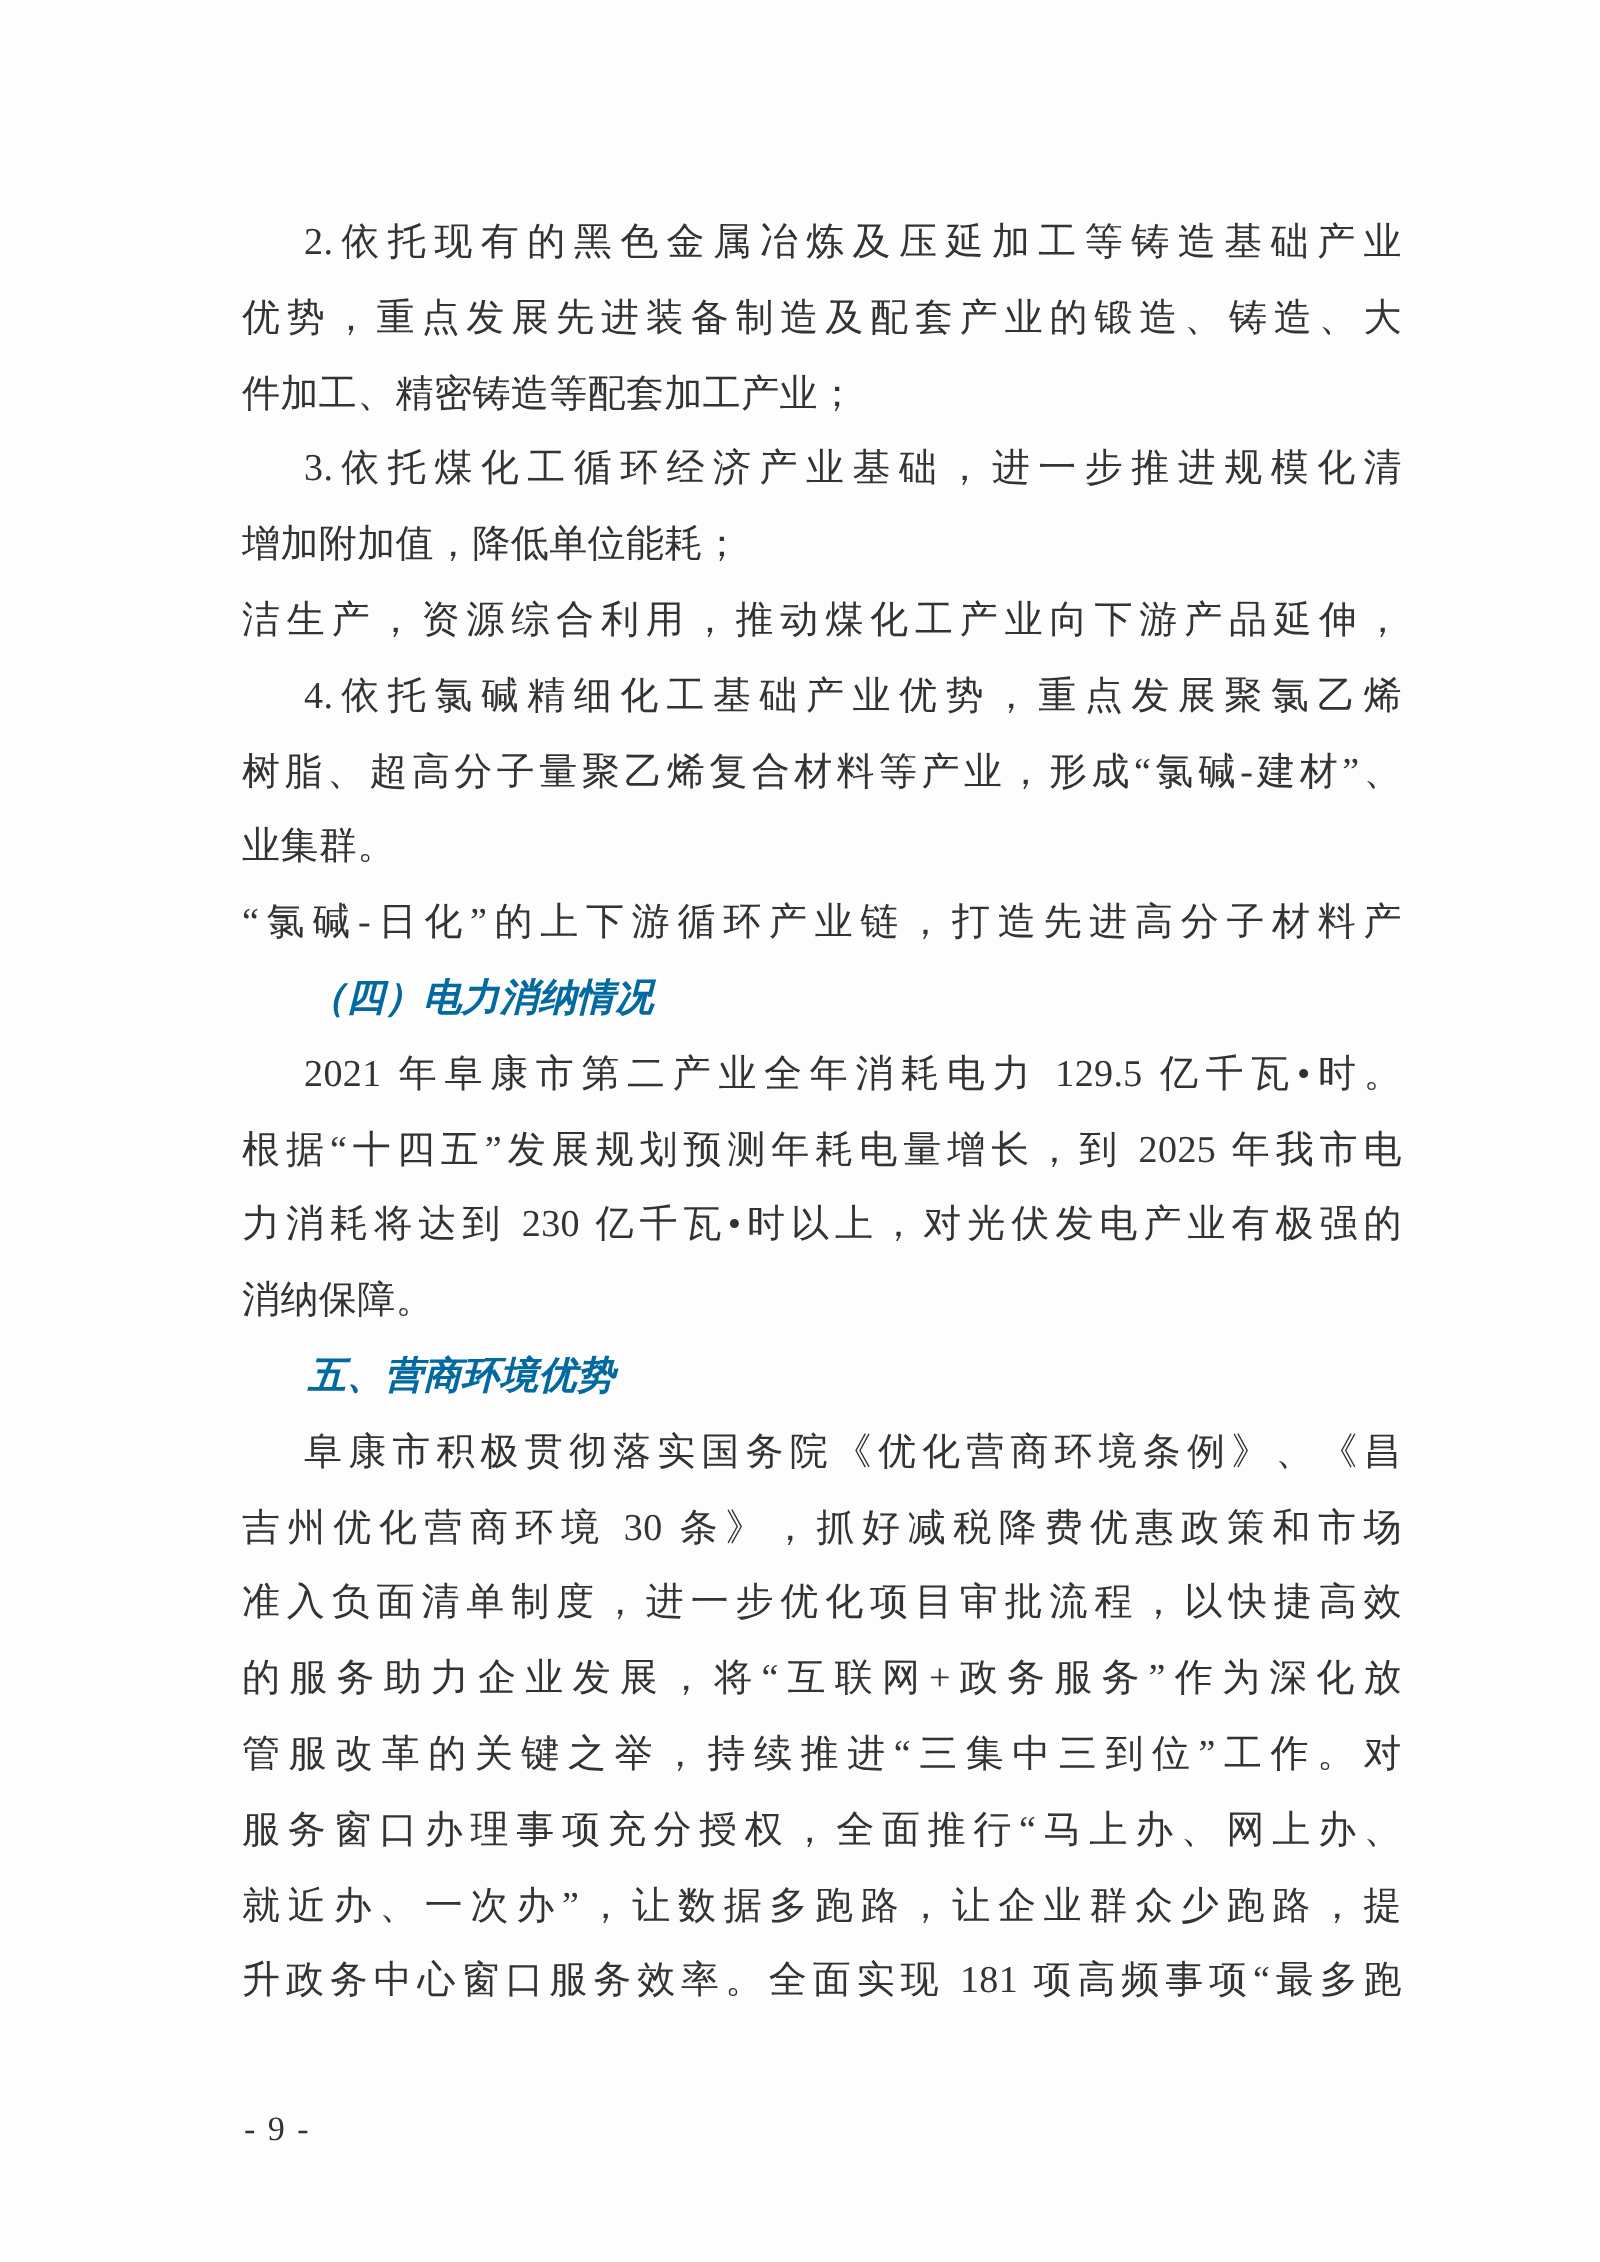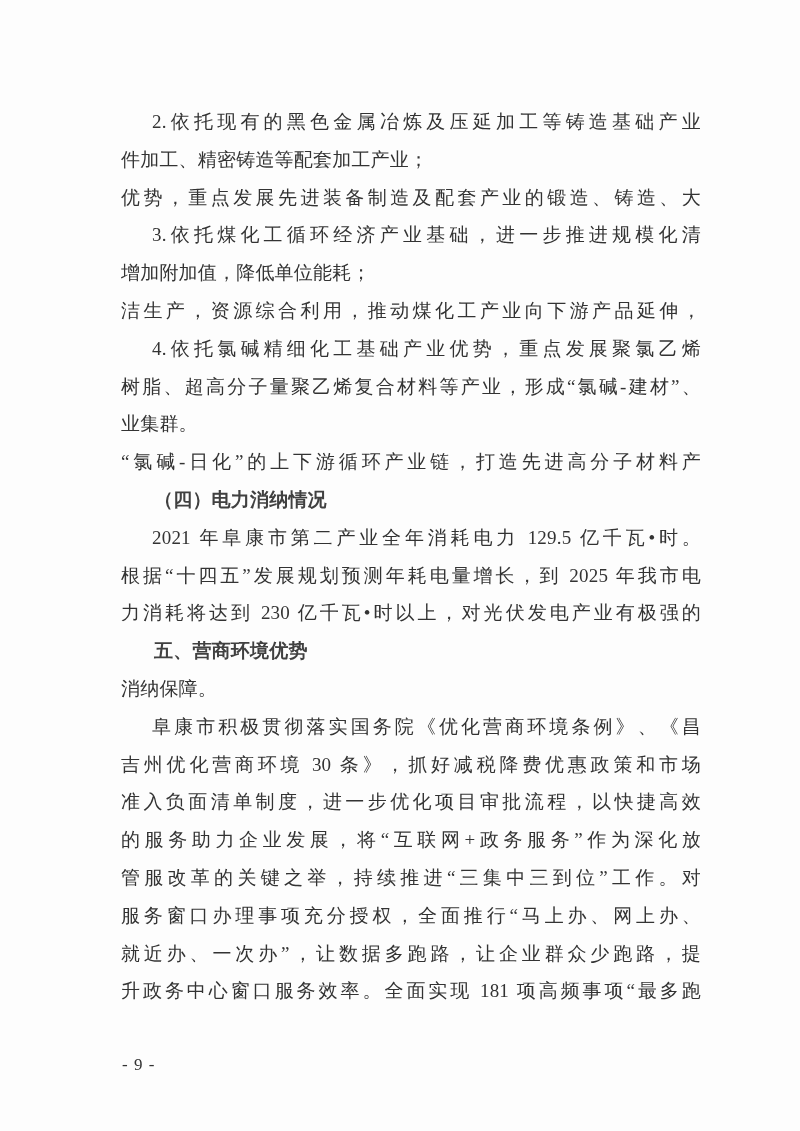--- a/index.html
+++ b/index.html
@@ -38,54 +38,55 @@
   
   .jl { text-align-last: justify; }
   
   .ind { text-indent: 31px; }
   
   .hd {
     font-weight: bold;
     text-align: left;
     text-align-last: left;
     text-indent: 33px;
-    color: #404040;
+    color: #0369a1;
+    font-style: italic;
   }
   .footer {
     position: absolute;
     left: 122px;
     top: 1054px;
     font-size: 17px;
     line-height: 22px;
     color: #333333;
     letter-spacing: 1px;
   }
 </style>
 </head>
 <body>
 
 <div class="page">
 
   <div class="content">
     <div class="ln ind jl">2.依托现有的黑色金属冶炼及压延加工等铸造基础产业</div>
+    <div class="ln jl">优势，重点发展先进装备制造及配套产业的锻造、铸造、大</div>
     <div class="ln">件加工、精密铸造等配套加工产业；</div>
-    <div class="ln jl">优势，重点发展先进装备制造及配套产业的锻造、铸造、大</div>
     <div class="ln ind jl">3.依托煤化工循环经济产业基础，进一步推进规模化清</div>
     <div class="ln">增加附加值，降低单位能耗；</div>
     <div class="ln jl">洁生产，资源综合利用，推动煤化工产业向下游产品延伸，</div>
     <div class="ln ind jl">4.依托氯碱精细化工基础产业优势，重点发展聚氯乙烯</div>
     <div class="ln jl">树脂、超高分子量聚乙烯复合材料等产业，形成“氯碱-建材”、</div>
     <div class="ln">业集群。</div>
     <div class="ln jl">“氯碱-日化”的上下游循环产业链，打造先进高分子材料产</div>
     <div class="ln hd">（四）电力消纳情况</div>
     <div class="ln ind jl">2021 年阜康市第二产业全年消耗电力 129.5 亿千瓦•时。</div>
     <div class="ln jl">根据“十四五”发展规划预测年耗电量增长，到 2025 年我市电</div>
     <div class="ln jl">力消耗将达到 230 亿千瓦•时以上，对光伏发电产业有极强的</div>
+    <div class="ln">消纳保障。</div>
     <div class="ln hd">五、营商环境优势</div>
-    <div class="ln">消纳保障。</div>
     <div class="ln ind jl">阜康市积极贯彻落实国务院《优化营商环境条例》、《昌</div>
     <div class="ln jl">吉州优化营商环境 30 条》，抓好减税降费优惠政策和市场</div>
     <div class="ln jl">准入负面清单制度，进一步优化项目审批流程，以快捷高效</div>
     <div class="ln jl">的服务助力企业发展，将“互联网+政务服务”作为深化放</div>
     <div class="ln jl">管服改革的关键之举，持续推进“三集中三到位”工作。对</div>
     <div class="ln jl">服务窗口办理事项充分授权，全面推行“马上办、网上办、</div>
     <div class="ln jl">就近办、一次办”，让数据多跑路，让企业群众少跑路，提</div>
     <div class="ln jl">升政务中心窗口服务效率。全面实现 181 项高频事项“最多跑</div>
   </div>
 

